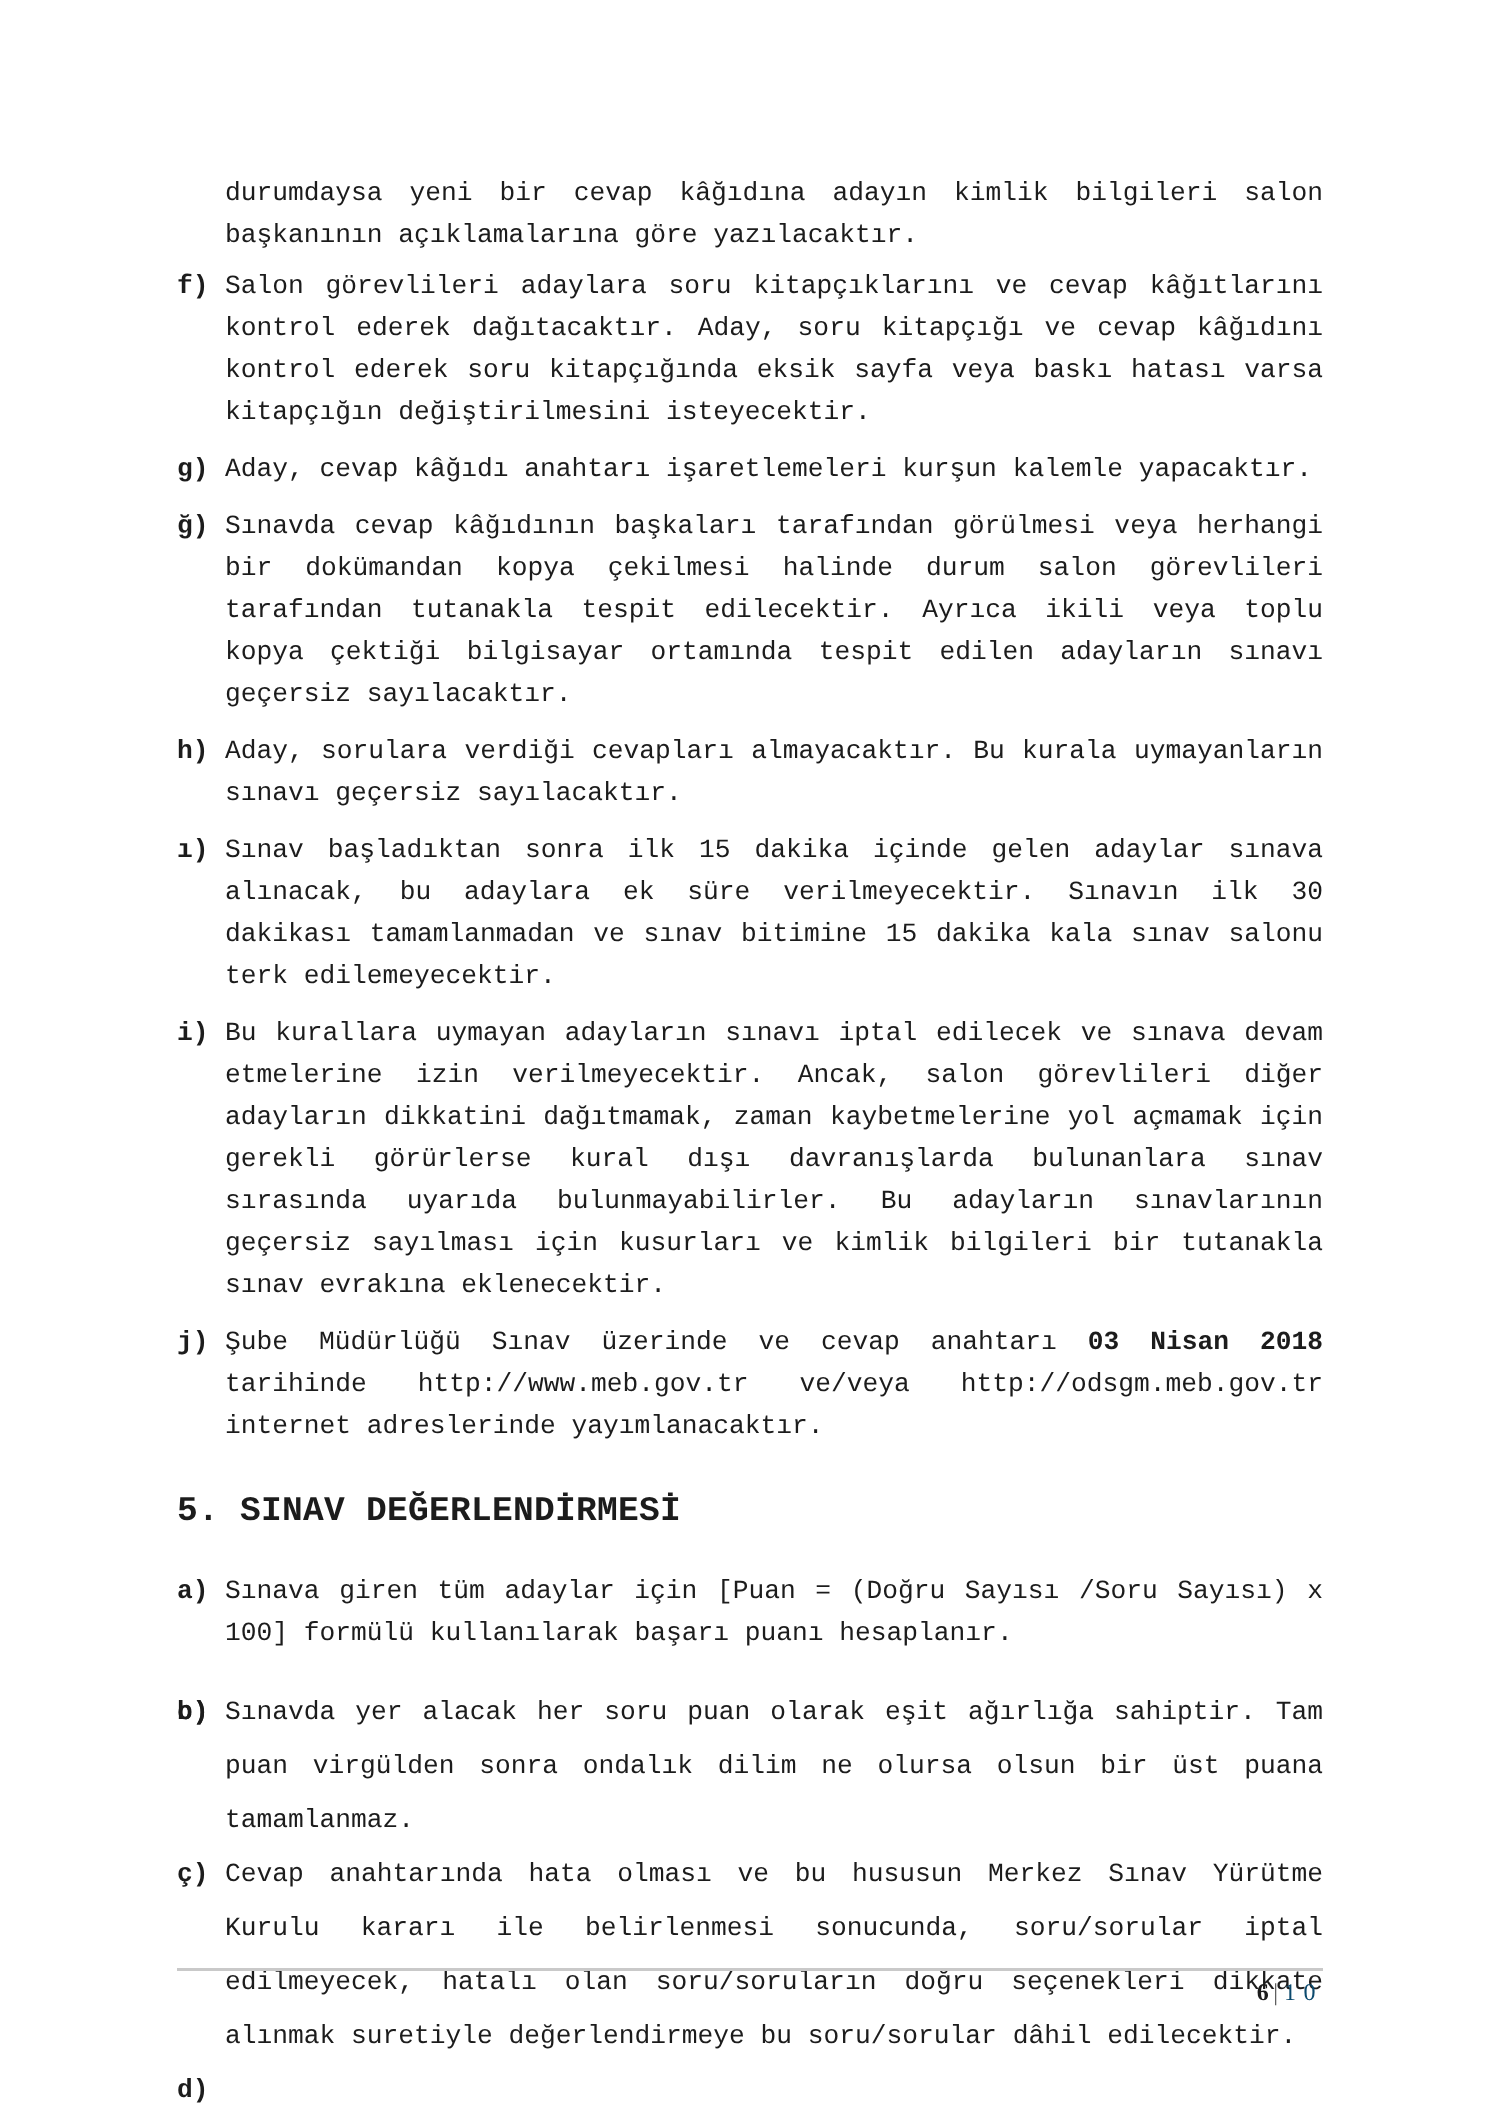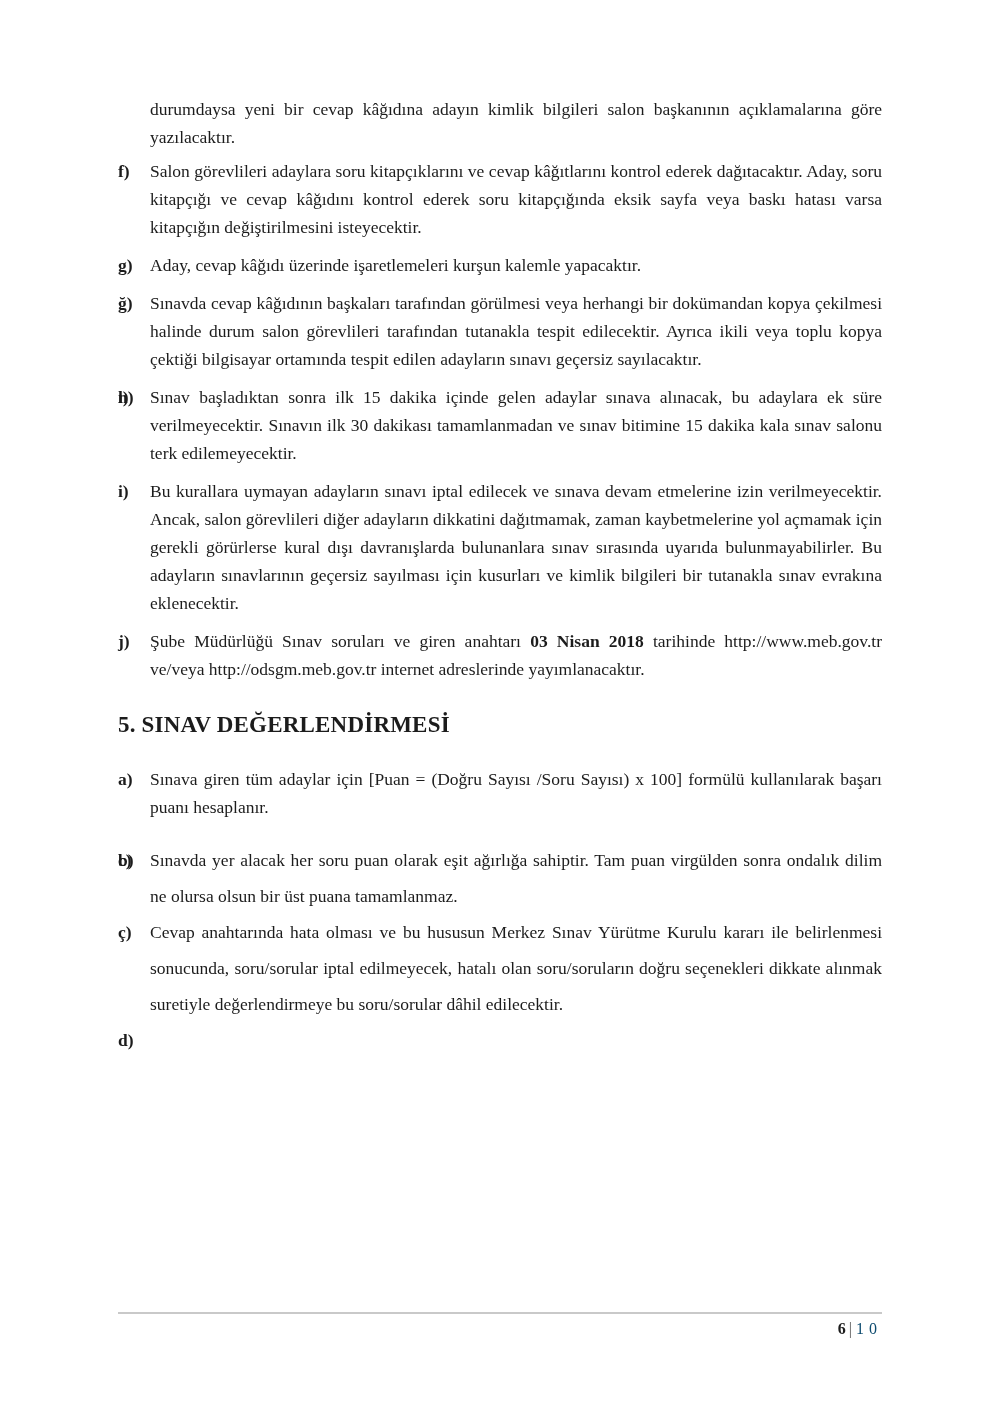--- a/index.html
+++ b/index.html
@@ -12,22 +12,23 @@
     width: 1000px;
     height: 1414px;
     background: #ffffff;
     font-family: "Liberation Serif", "DejaVu Serif", serif;
     color: #1c1c1c;
     overflow: hidden;
   }
   .content {
     position: absolute;
     left: 118px;
-    top: 95px;
+    top: 115px;
     width: 764px;
+    font-family: Liberation Mono, monospace;
   }
   .cont-para {
     margin: 0 0 6px 32px;
     text-align: justify;
     font-size: 17.5px;
     line-height: 28px;
   }
   ul.rule-list {
     list-style: none;
     margin: 0;
@@ -95,26 +96,26 @@
 </head>
 <body>
 
 <div class="page">
   <div class="content">
 
     <p class="cont-para">durumdaysa yeni bir cevap kâğıdına adayın kimlik bilgileri salon başkanının açıklamalarına göre yazılacaktır.</p>
 
     <ul class="rule-list list1">
         <li><span class="lbl">f)</span><span><span>Salon görevlileri adaylara soru kitapçıklarını ve cevap kâğıtlarını kontrol ederek dağıtacaktır. Aday, soru kitapçığı ve cevap kâğıdını kontrol ederek soru kitapçığında eksik sayfa veya baskı hatası varsa kitapçığın değiştirilmesini isteyecektir.</span></span></li>
-        <li><span class="lbl">g)</span><span><span>Aday, cevap kâğıdı üzerinde işaretlemeleri kurşun kalemle yapacaktır.</span></span></li>
+        <li><span class="lbl">g)</span><span><span>Aday, cevap kâğıdı anahtarı işaretlemeleri kurşun kalemle yapacaktır.</span></span></li>
         <li><span class="lbl">ğ)</span><span><span>Sınavda cevap kâğıdının başkaları tarafından görülmesi veya herhangi bir dokümandan kopya çekilmesi halinde durum salon görevlileri tarafından tutanakla tespit edilecektir. Ayrıca ikili veya toplu kopya çektiği bilgisayar ortamında tespit edilen adayların sınavı geçersiz sayılacaktır.</span></span></li>
-        <li><span class="lbl">h)</span></li>
+        <li><span class="lbl">h)</span><span><span>Aday, sorulara verdiği cevapları almayacaktır. Bu kurala uymayanların sınavı geçersiz sayılacaktır.</span></span></li>
         <li><span class="lbl">ı)</span><span><span>Sınav başladıktan sonra ilk 15 dakika içinde gelen adaylar sınava alınacak, bu adaylara ek süre verilmeyecektir. Sınavın ilk 30 dakikası tamamlanmadan ve sınav bitimine 15 dakika kala sınav salonu terk edilemeyecektir.</span></span></li>
         <li><span class="lbl">i)</span><span><span>Bu kurallara uymayan adayların sınavı iptal edilecek ve sınava devam etmelerine izin verilmeyecektir. Ancak, salon görevlileri diğer adayların dikkatini dağıtmamak, zaman kaybetmelerine yol açmamak için gerekli görürlerse kural dışı davranışlarda bulunanlara sınav sırasında uyarıda bulunmayabilirler. Bu adayların sınavlarının geçersiz sayılması için kusurları ve kimlik bilgileri bir tutanakla sınav evrakına eklenecektir.</span></span></li>
-        <li><span class="lbl">j)</span><span><span>Şube Müdürlüğü Sınav soruları ve giren anahtarı </span><b>03 Nisan 2018</b><span> tarihinde http://www.meb.gov.tr ve/veya http://odsgm.meb.gov.tr internet adreslerinde yayımlanacaktır.</span></span></li>
+        <li><span class="lbl">j)</span><span><span>Şube Müdürlüğü Sınav üzerinde ve cevap anahtarı </span><b>03 Nisan 2018</b><span> tarihinde http://www.meb.gov.tr ve/veya http://odsgm.meb.gov.tr internet adreslerinde yayımlanacaktır.</span></span></li>
       </ul>
 
     <h2 class="section-heading">5. SINAV DEĞERLENDİRMESİ</h2>
 
     <ul class="rule-list list2">
         <li><span class="lbl">a)</span><span><span>Sınava giren tüm adaylar için [Puan = (Doğru Sayısı /Soru Sayısı) x 100] formülü kullanılarak başarı puanı hesaplanır.</span></span></li>
         <li><span class="lbl">b)</span></li>
         <li><span class="lbl">c)</span><span><span>Sınavda yer alacak her soru puan olarak eşit ağırlığa sahiptir. Tam puan virgülden sonra ondalık dilim ne olursa olsun bir üst puana tamamlanmaz.</span></span></li>
         <li><span class="lbl">ç)</span><span><span>Cevap anahtarında hata olması ve bu hususun Merkez Sınav Yürütme Kurulu kararı ile belirlenmesi sonucunda, soru/sorular iptal edilmeyecek, hatalı olan soru/soruların doğru seçenekleri dikkate alınmak suretiyle değerlendirmeye bu soru/sorular dâhil edilecektir.</span></span></li>
         <li><span class="lbl">d)</span></li>

